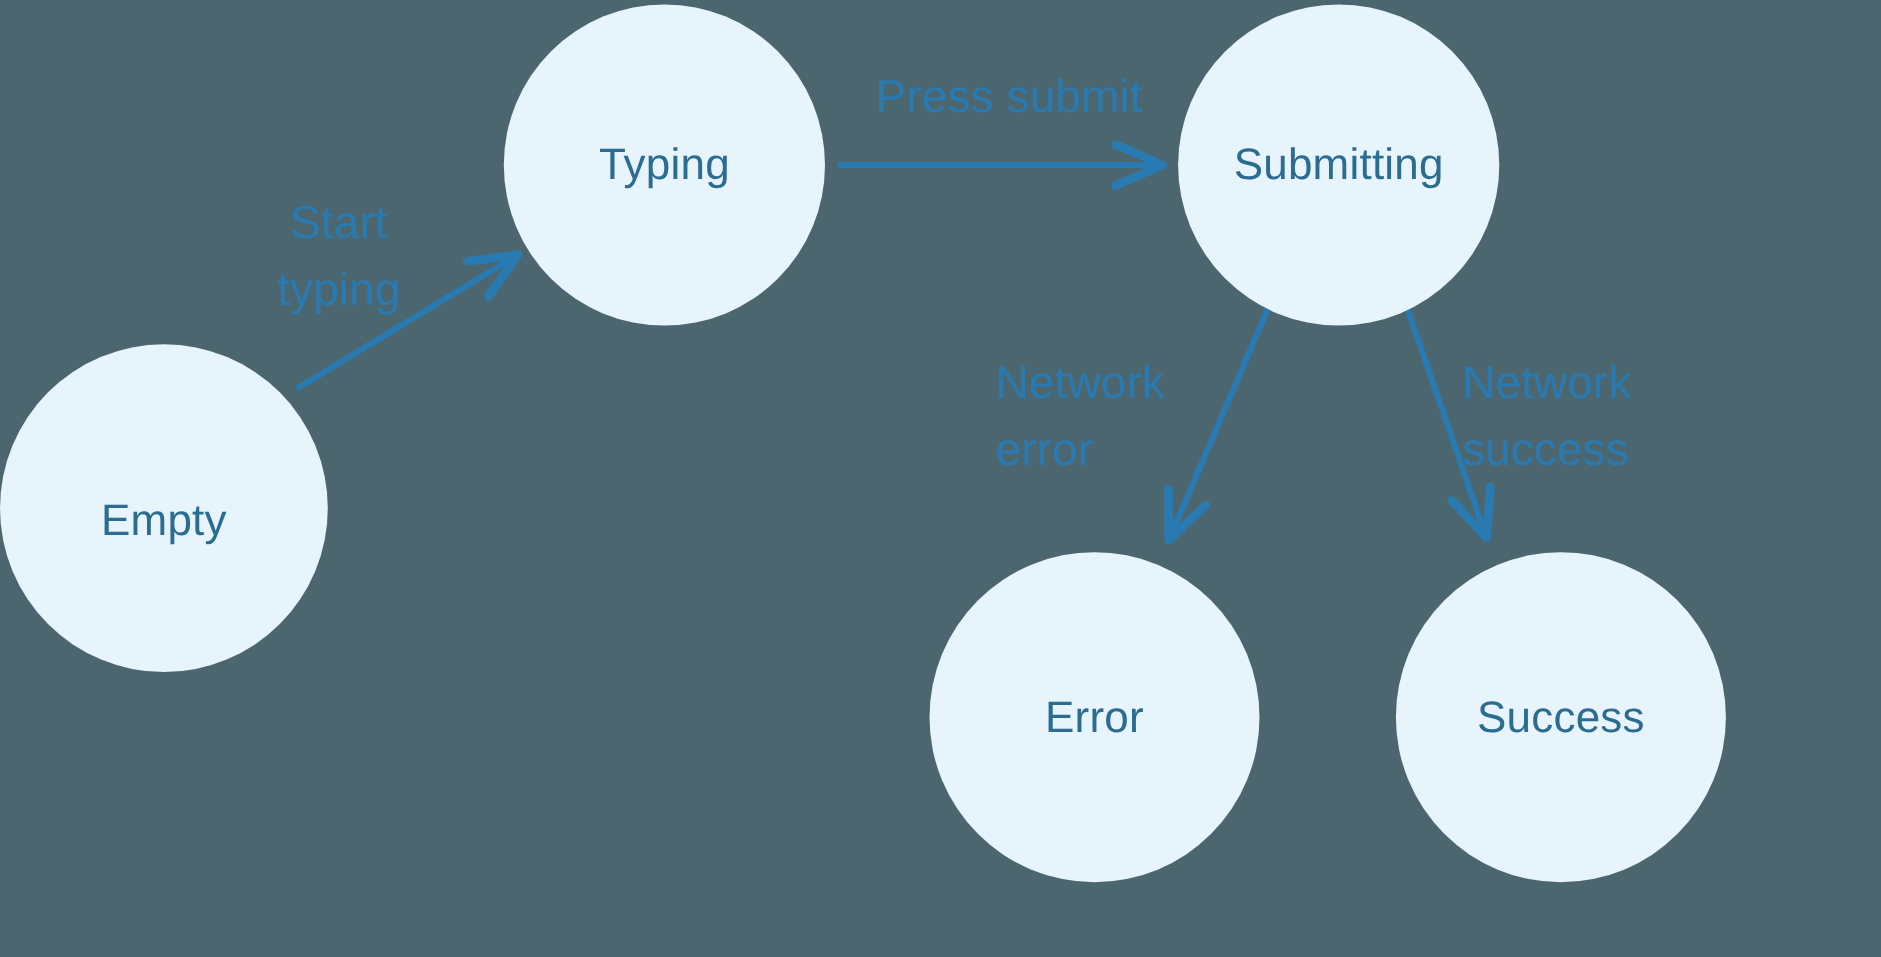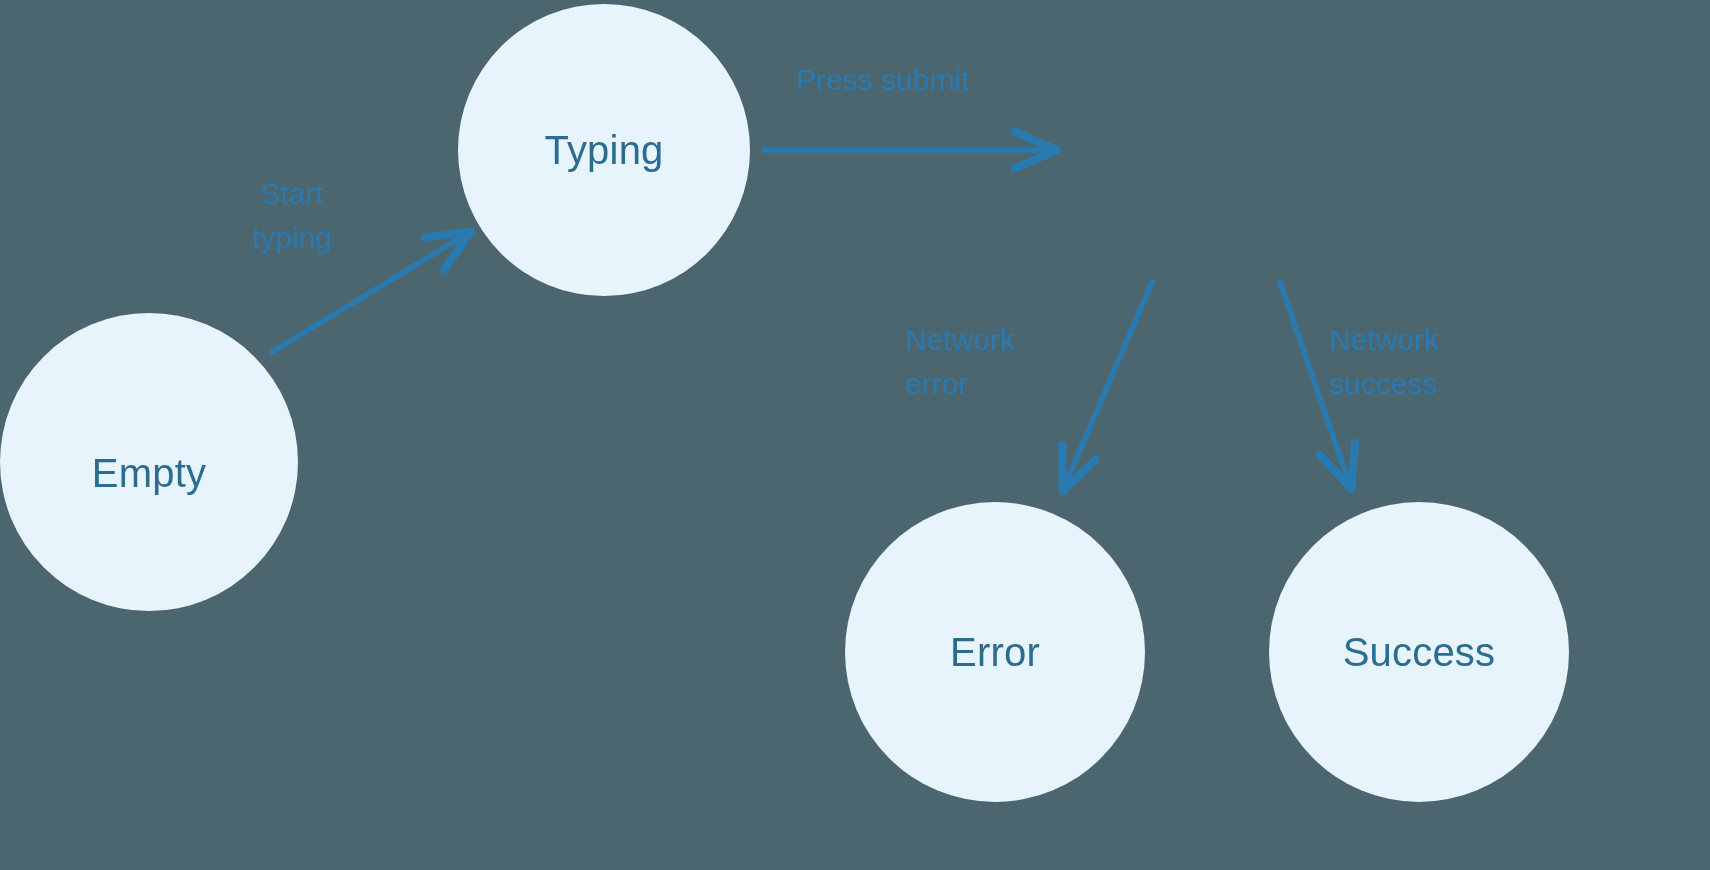--- a/index.html
+++ b/index.html
@@ -37,21 +37,21 @@
     color: #2b6c91;
     font-size: 40px;
     font-weight: 400;
     letter-spacing: 0.2px;
     text-align: center;
     white-space: nowrap;
   }
   .edge-label {
     position: absolute;
     color: #2a7ab2;
-    font-size: 30px;
+    font-size: 42px;
     font-weight: 400;
     line-height: 1.45;
     text-align: center;
     white-space: pre-line;
     pointer-events: none;
   }
   .edge-label.left-align { text-align: left; }
 </style>
 </head>
 <body>
@@ -71,20 +71,23 @@
   </svg>
 
   <div class="state-node" style="left: 0px; top: 313px; width: 298px; height: 298px; background: rgb(231, 244, 252);">
     <span class="state-label" style="color: rgb(43, 108, 145); margin-top: 22px;">Empty</span>
   </div>
 
   <div class="state-node" style="left: 458px; top: 4px; width: 292px; height: 292px; background: rgb(231, 244, 252);">
     <span class="state-label" style="color: rgb(43, 108, 145);">Typing</span>
   </div>
 
+  <div class="state-node" style="left: 1071px; top: 4px; width: 292px; height: 292px; background: rgb(231, 244, 252);">
+    <span class="state-label" style="color: rgb(43, 108, 145);">Submitting</span>
+  </div>
 
   <div class="state-node" style="left: 845px; top: 502px; width: 300px; height: 300px; background: rgb(231, 244, 252);">
     <span class="state-label" style="color: rgb(43, 108, 145);">Error</span>
   </div>
 
   <div class="state-node" style="left: 1269px; top: 502px; width: 300px; height: 300px; background: rgb(231, 244, 252);">
     <span class="state-label" style="color: rgb(43, 108, 145);">Success</span>
   </div>
 
   <div class="edge-label left-align" style="left: 252px; top: 172px; color: rgb(42, 122, 178); text-align: center;">Start

